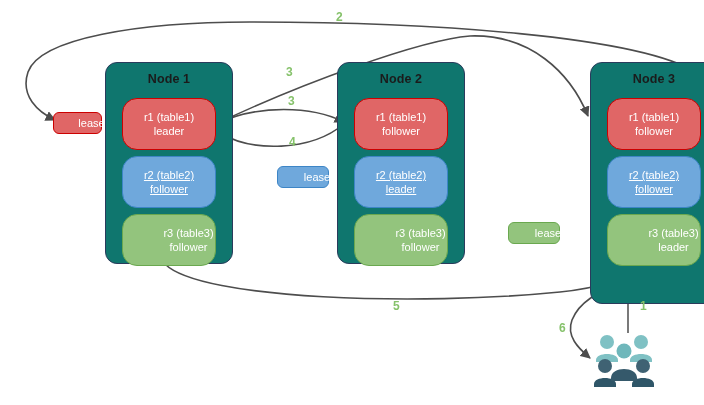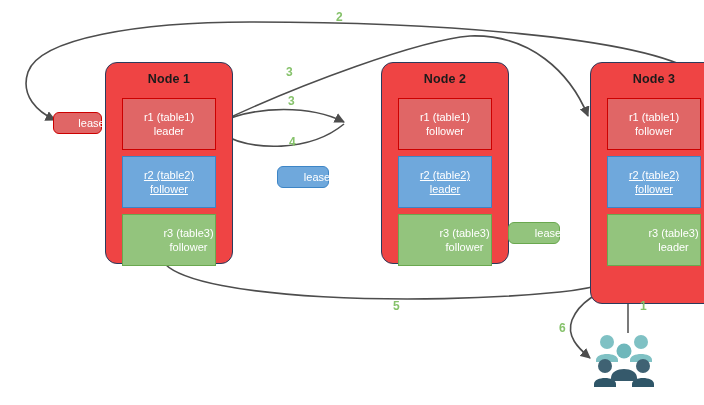--- a/index.html
+++ b/index.html
@@ -24,40 +24,40 @@
     width: 704px;
     height: 405px;
     pointer-events: none;
   }
 
   .node-box {
     position: absolute;
     box-sizing: border-box;
     border: 1.4px solid #2a3b5c;
     border-radius: 12px;
-    background: #ef4444;
+    background: #0f766e;
   }
   .node-title {
     position: absolute;
     left: 0;
     right: 0;
     top: 9px;
     text-align: center;
     font-size: 12.5px;
     font-weight: bold;
     color: #1b1b1b;
     letter-spacing: 0.1px;
   }
   .replica {
     position: absolute;
     box-sizing: border-box;
     left: 16px;
     right: 16px;
     height: 52px;
-    border-radius: 0;
+    border-radius: 15px;
     display: flex;
     flex-direction: column;
     align-items: center;
     justify-content: center;
     font-size: 11px;
     line-height: 14px;
     color: #ffffff;
     text-align: center;
   }
   .replica .ln { display: block; }
@@ -133,21 +133,21 @@
     <div class="replica rep-blue" style="top:93px;">
       <span class="ln">r2 (table2)</span>
       <span class="ln">follower</span>
     </div>
     <div class="replica rep-green" style="top:151px;">
       <span class="ln">r3 (table3)</span>
       <span class="ln">follower</span>
     </div>
   </div>
 
-  <div class="node-box" style="left:337px; top:62px; width:128px; height:202px;margin-left:44px;">
+  <div class="node-box" style="left:337px; top:62px; width:128px; height:202px;">
     <div class="node-title">Node 2</div>
     <div class="replica rep-red" style="top:35px;">
       <span class="ln">r1 (table1)</span>
       <span class="ln">follower</span>
     </div>
     <div class="replica rep-blue" style="top:93px;">
       <span class="ln">r2 (table2)</span>
       <span class="ln">leader</span>
     </div>
     <div class="replica rep-green" style="top:151px;">

